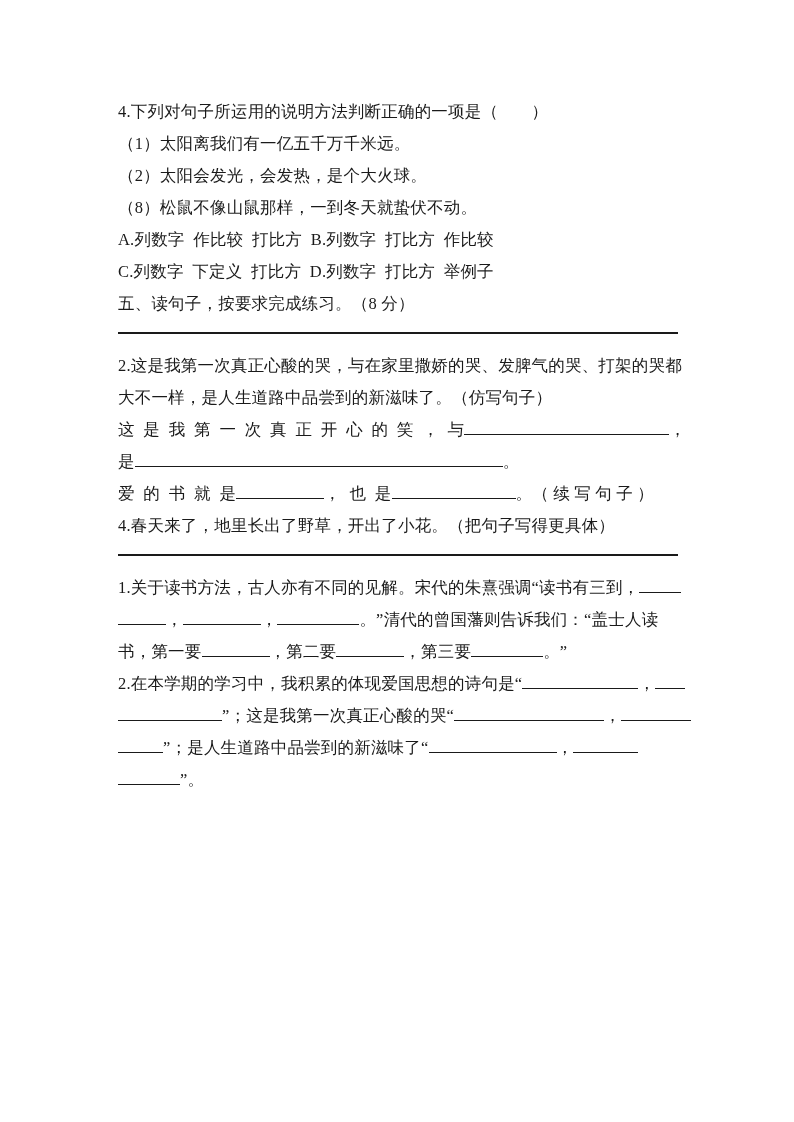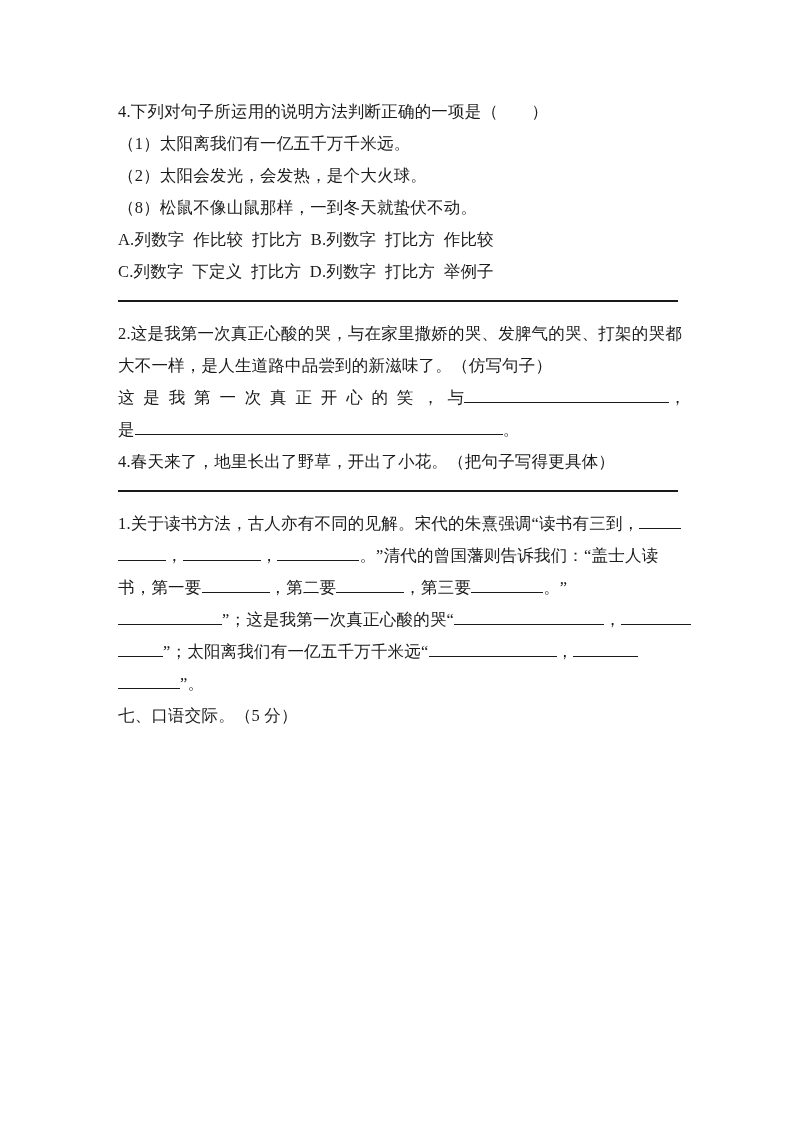--- a/index.html
+++ b/index.html
@@ -45,28 +45,30 @@
 <body>
 
 <div class="page">
   <div class="doc">
       <div class="line"><span>4.下列对句子所运用的说明方法判断正确的一项是（　　）</span></div>
       <div class="line"><span>（1）太阳离我们有一亿五千万千米远。</span></div>
       <div class="line"><span>（2）太阳会发光，会发热，是个大火球。</span></div>
       <div class="line"><span>（8）松鼠不像山鼠那样，一到冬天就蛰伏不动。</span></div>
       <div class="line"><span>A.列数字  作比较  打比方  B.列数字  打比方  作比较</span></div>
       <div class="line"><span>C.列数字  下定义  打比方  D.列数字  打比方  举例子</span></div>
+      <div class="line"><span>五、读句子，按要求完成练习。（8 分）</span></div>
       <div class="rule-line"></div>
       <div class="line"><span>2.这是我第一次真正心酸的哭，与在家里撒娇的哭、发脾气的哭、打架的哭都</span></div>
       <div class="line"><span>大不一样，是人生道路中品尝到的新滋味了。（仿写句子）</span></div>
       <div class="line"><span>这  是  我  第  一  次  真  正  开  心  的  笑  ，  与</span><span class="blank" style="width: 205px;"></span><span>，</span></div>
       <div class="line"><span>是</span><span class="blank" style="width: 368px;"></span><span>。</span></div>
+      <div class="line"><span>爱  的  书  就  是</span><span class="blank" style="width: 88px;"></span><span>，  也  是</span><span class="blank" style="width: 124px;"></span><span>。（ 续 写 句 子 ）</span></div>
       <div class="line"><span>4.春天来了，地里长出了野草，开出了小花。（把句子写得更具体）</span></div>
       <div class="rule-line"></div>
       <div class="line"><span>1.关于读书方法，古人亦有不同的见解。宋代的朱熹强调“读书有三到，</span><span class="blank" style="width: 42px;"></span></div>
       <div class="line"><span class="blank" style="width: 48px;"></span><span>，</span><span class="blank" style="width: 78px;"></span><span>，</span><span class="blank" style="width: 82px;"></span><span>。”清代的曾国藩则告诉我们：“盖士人读</span></div>
       <div class="line"><span>书，第一要</span><span class="blank" style="width: 68px;"></span><span>，第二要</span><span class="blank" style="width: 68px;"></span><span>，第三要</span><span class="blank" style="width: 72px;"></span><span>。”</span></div>
+      <div class="line"><span>2.在本学期的学习中，我积累的体现爱国思想的诗句是“</span><span class="blank" style="width: 116px;"></span><span>，</span><span class="blank" style="width: 30px;"></span></div>
       <div class="line"><span class="blank" style="width: 104px;"></span><span>”；这是我第一次真正心酸的哭“</span><span class="blank" style="width: 150px;"></span><span>，</span><span class="blank" style="width: 70px;"></span></div>
-      <div class="line"><span class="blank" style="width: 45px;"></span><span>”；太阳离我们有一亿五千万千米远“</span><span class="blank" style="width: 128px;"></span><span>，</span><span class="blank" style="width: 65px;"></span></div>
+      <div class="line"><span class="blank" style="width: 45px;"></span><span>”；是人生道路中品尝到的新滋味了“</span><span class="blank" style="width: 128px;"></span><span>，</span><span class="blank" style="width: 65px;"></span></div>
       <div class="line"><span class="blank" style="width: 62px;"></span><span>”。</span></div>
-      <div class="line"><span>七、口语交际。（5 分）</span></div>
     </div>
 </div>
 
 </body></html>

